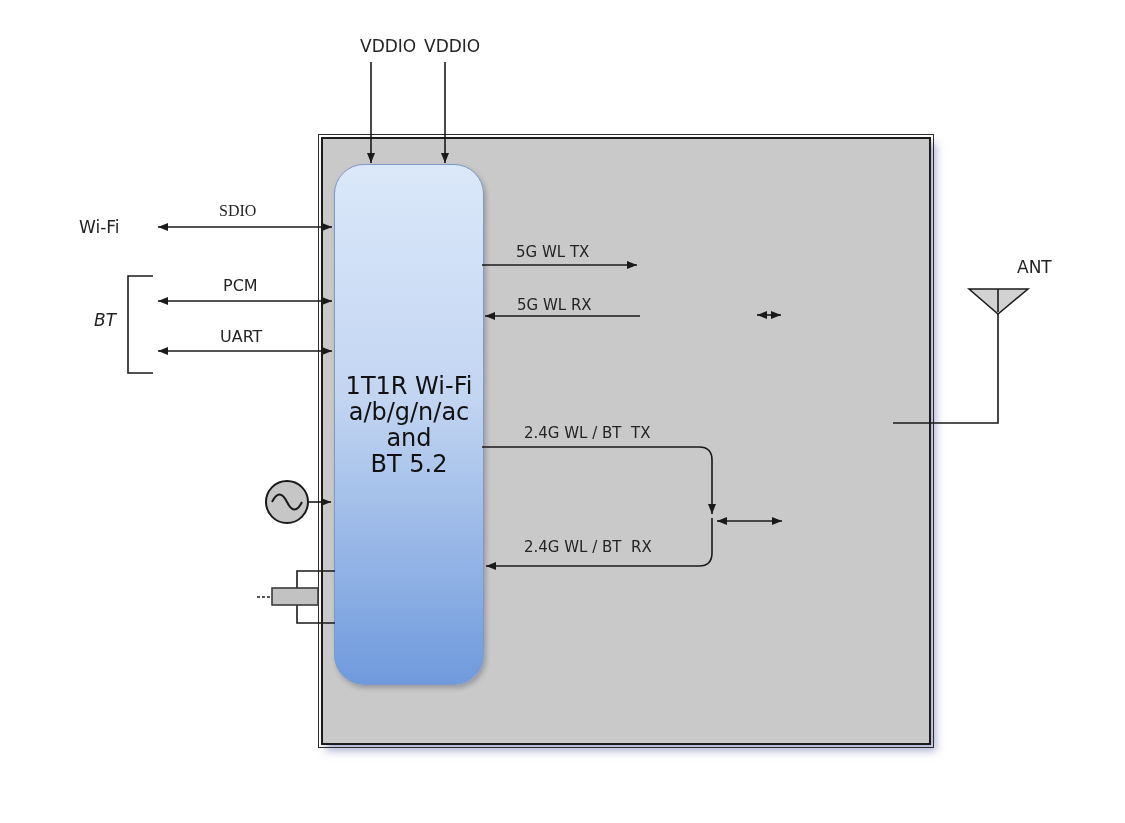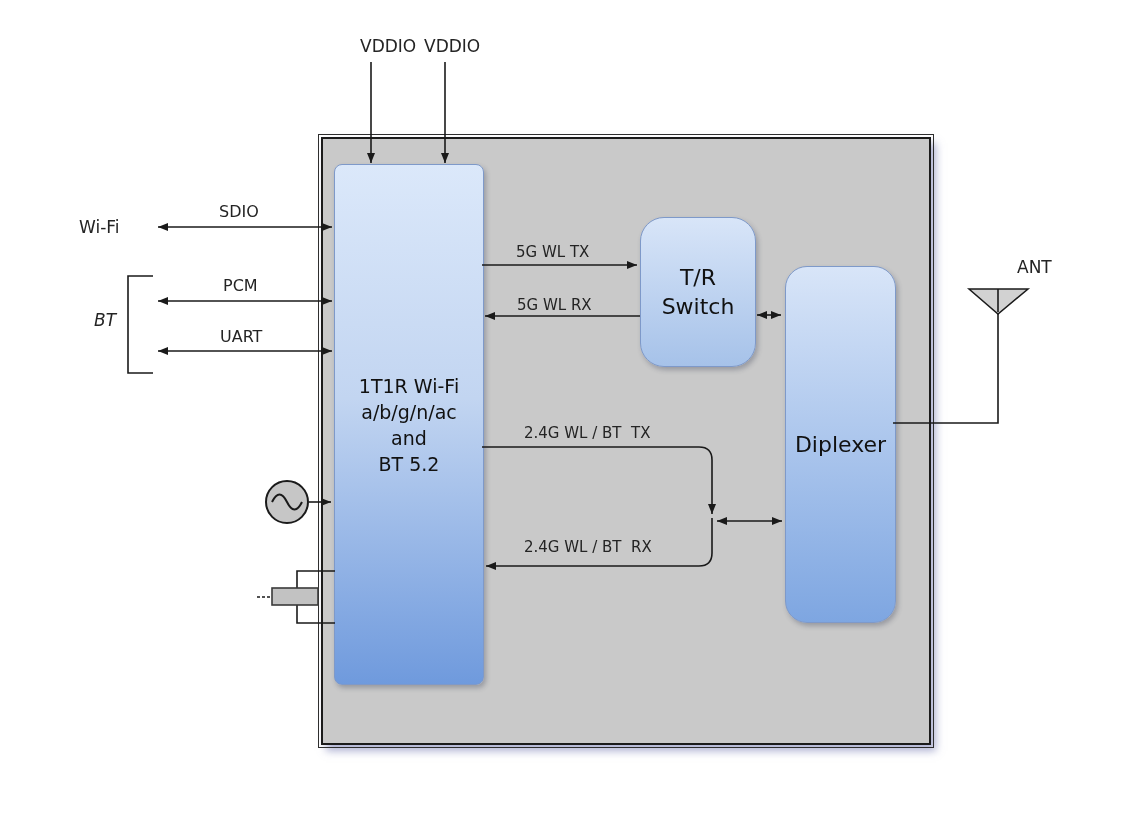--- a/index.html
+++ b/index.html
@@ -13,42 +13,42 @@
     background:#c9c9c9;border:2px solid #1b1b1b;
     outline:1px solid #2e2e2e;outline-offset:2px;
     box-shadow:5px 6px 8px rgba(110,115,175,.55);
   }
   .blk{
     position:absolute;display:flex;align-items:center;justify-content:center;
     text-align:center;border:1px solid #7e99c9;color:#111;
     white-space:pre-line;box-shadow:2px 3px 5px rgba(40,45,70,.30);
   }
   .blk-combo{
-    left:334px;top:164px;width:148px;height:519px;border-radius:8px;
+    left:334px;top:164px;width:148px;height:519px;border-radius:30px;
     background:linear-gradient(180deg,#dbe8fa 0%,#c2d5f1 45%,#6f9add 100%);
-    font-size:19px;line-height:26px;
+    font-size:24px;line-height:26px;
   }
   .blk-tr{
     left:640px;top:217px;width:114px;height:148px;border-radius:24px;
     background:linear-gradient(180deg,#d8e5f8 0%,#a6c2e9 100%);
     font-size:22px;line-height:29px;
   }
   .blk-dip{
     left:785px;top:266px;width:109px;height:355px;border-radius:22px;
     background:linear-gradient(180deg,#d8e5f8 0%,#7ea6e1 100%);
     font-size:22px;
   }
   svg.wires{position:absolute;left:0;top:0;pointer-events:none;}
   .lbl{position:absolute;white-space:pre;color:#242424;}
   .lbl-title{left:588px;top:92px;font-size:25px;font-style:italic;font-weight:600;
              color:#0d0d0d;letter-spacing:.5px;text-shadow:1px 1px 1px rgba(0,0,0,.25);}
   .lbl-vddio{left:344px;top:36px;font-size:17px;margin-left:16px;}
   .lbl-vbat{left:424px;top:36px;font-size:17px;}
   .lbl-wifi{left:79px;top:217px;font-size:17px;}
-  .lbl-sdio{left:219px;top:202px;font-size:16px;}
+  .lbl-sdio{left:219px;top:202px;font-size:16px;font-family:Liberation Serif, serif;}
   .lbl-bt{left:94px;top:310px;font-size:17px;font-style:italic;}
   .lbl-pcm{left:223px;top:276px;font-size:16px;}
   .lbl-uart{left:220px;top:327px;font-size:16px;}
   .lbl-clock{width:122px;text-align:center;font-size:17px;line-height:30px;white-space:pre-line;}
   .lbl-rtc{left:145px;top:471px;}
   .lbl-ref{left:150px;top:561px;}
   .lbl-tx5g{left:516px;top:243px;font-size:15px;}
   .lbl-rx5g{left:517px;top:296px;font-size:15px;}
   .lbl-tx24{left:524px;top:424px;font-size:15px;}
   .lbl-rx24{left:524px;top:538px;font-size:15px;}
@@ -58,23 +58,20 @@
 <body>
 
 <div id="stage">
 
   <div class="module-box"></div>
 
   <div class="blk blk-combo">1T1R Wi-Fi
 a/b/g/n/ac
 and
 BT 5.2</div>
-  <div class="blk blk-tr">T/R
-Switch</div>
-  <div class="blk blk-dip">Diplexer</div>
 
   <svg class="wires" width="1125" height="823" viewBox="0 0 1125 823">
     <defs>
       <marker id="ah" markerUnits="userSpaceOnUse" markerWidth="12" markerHeight="10" refX="10" refY="4" orient="auto-start-reverse">
         <path d="M0,0 L10,4 L0,8 Z" fill="#1a1a1a"></path>
       </marker>
     </defs>
     <g stroke="#1a1a1a" stroke-width="1.6" fill="none">
 
       <line x1="371" y1="62" x2="371" y2="163" marker-end="url(#ah)"></line>

